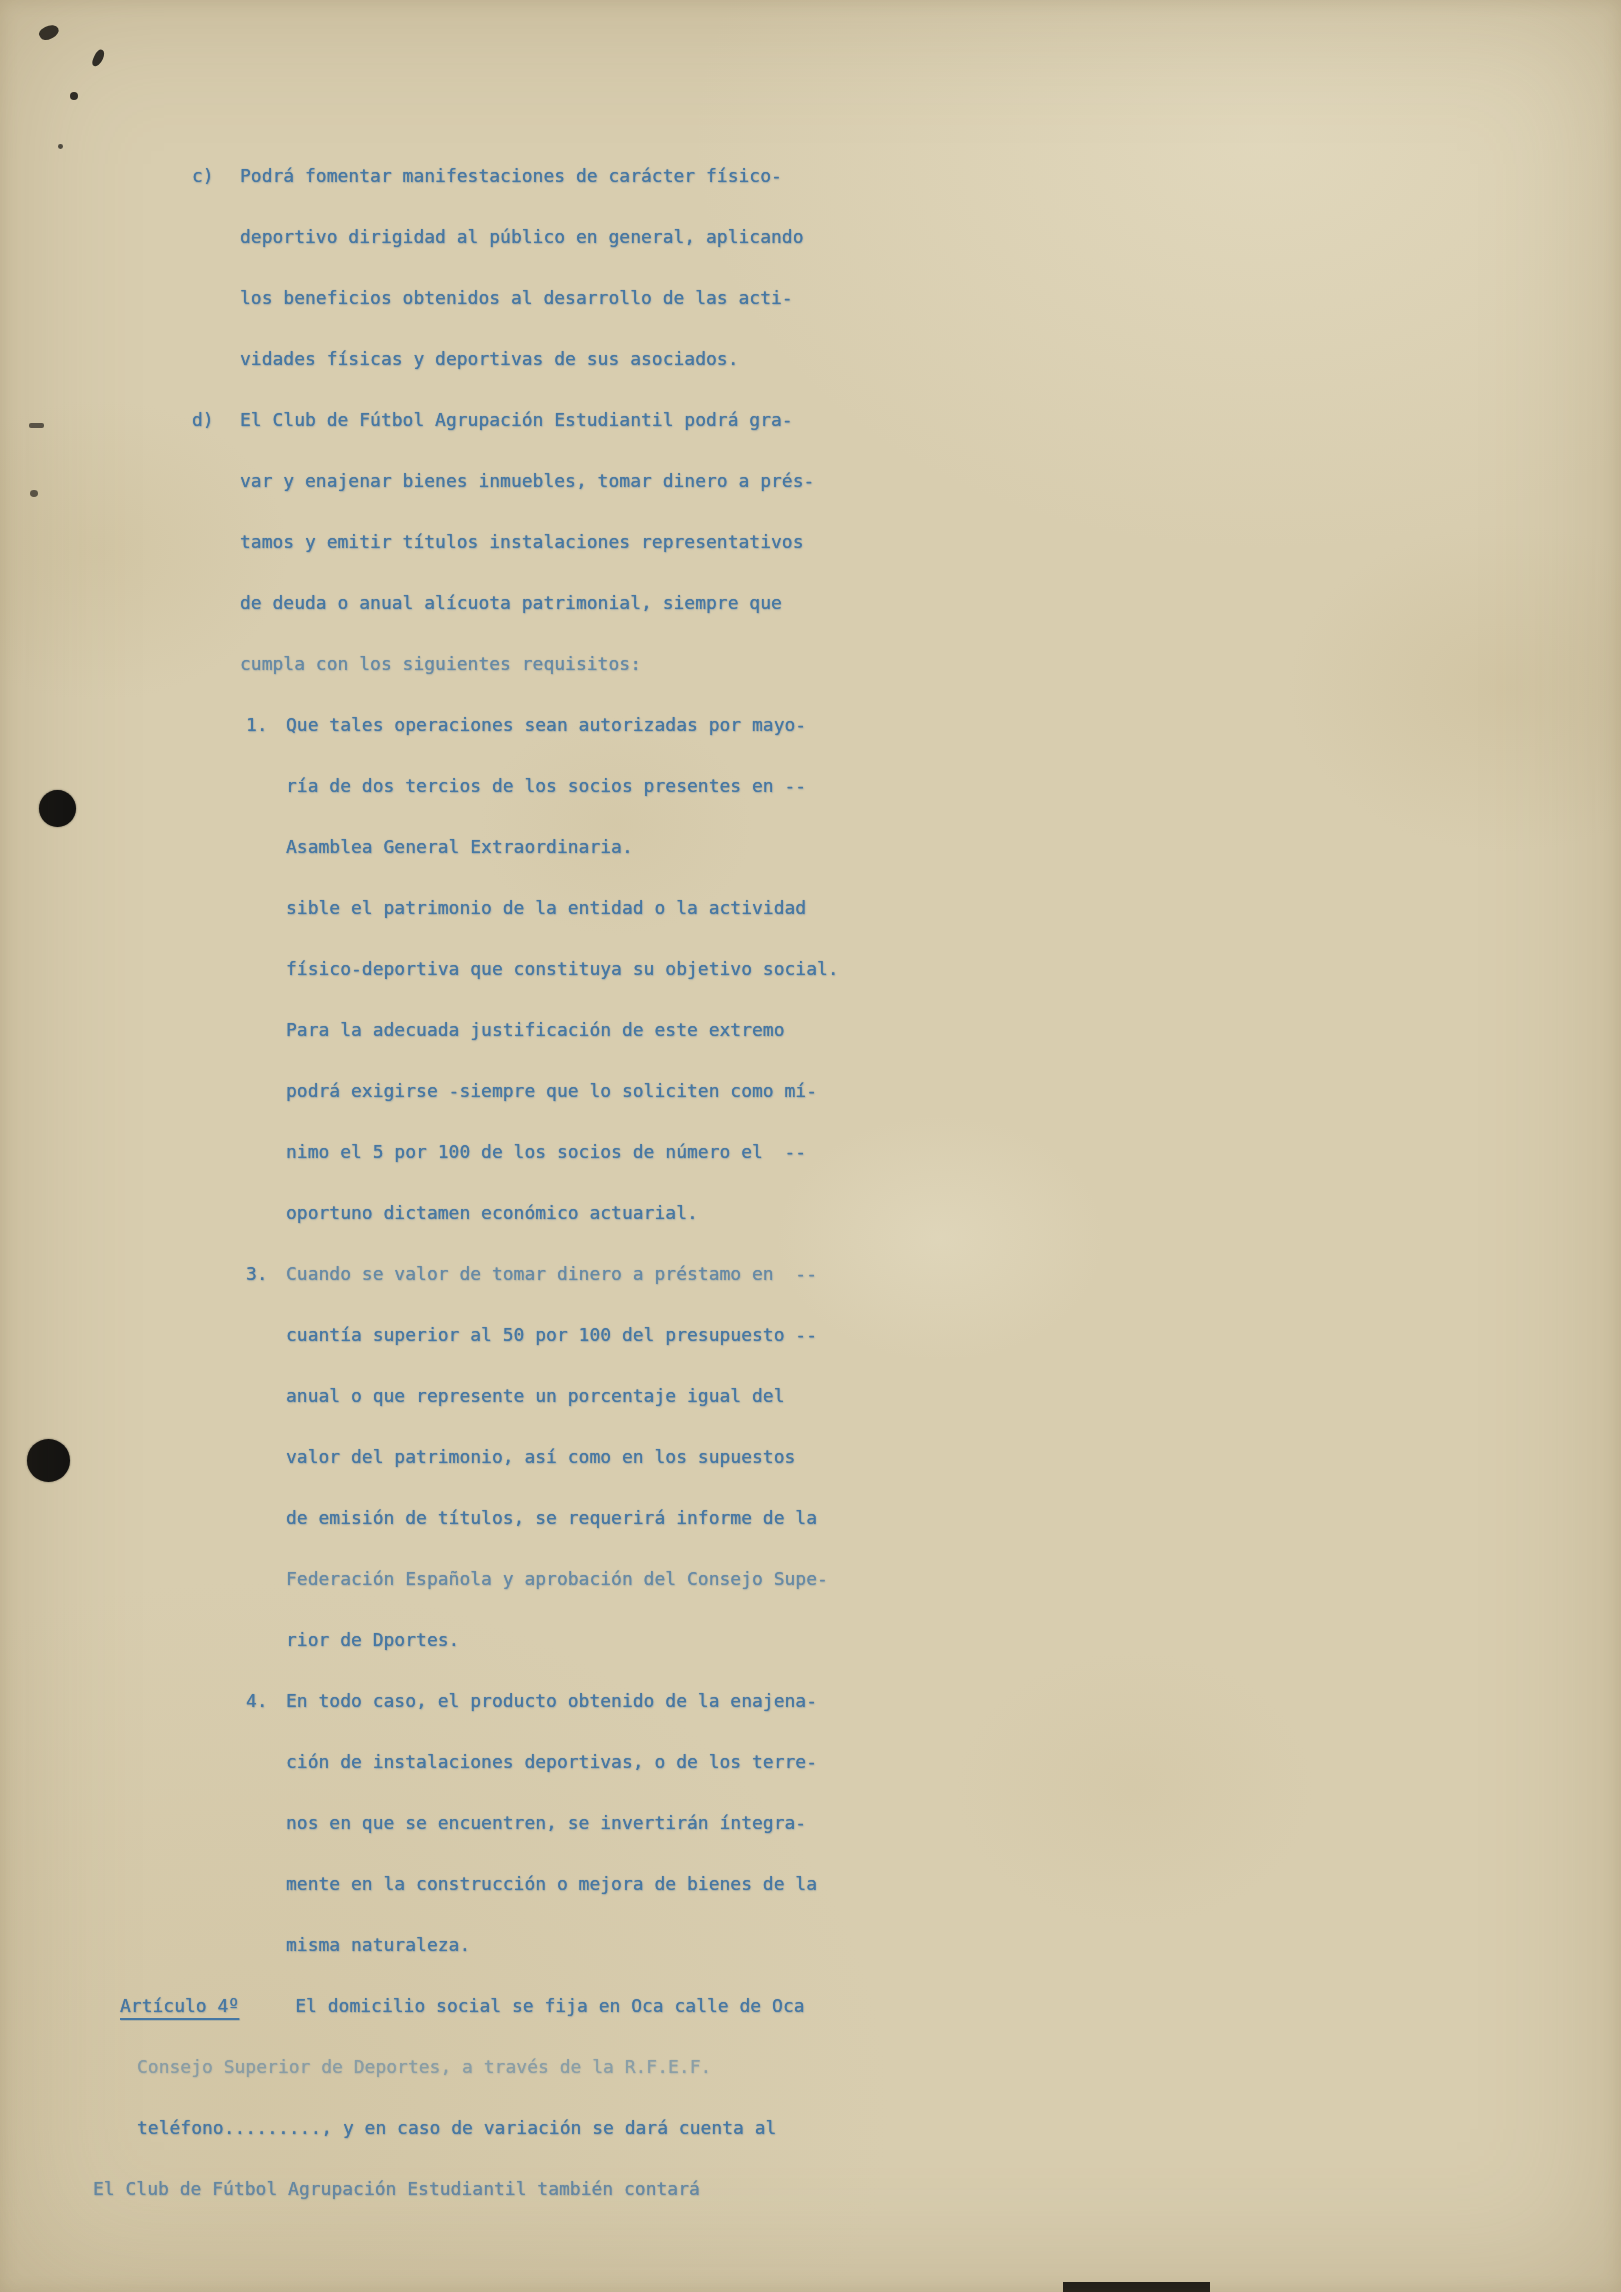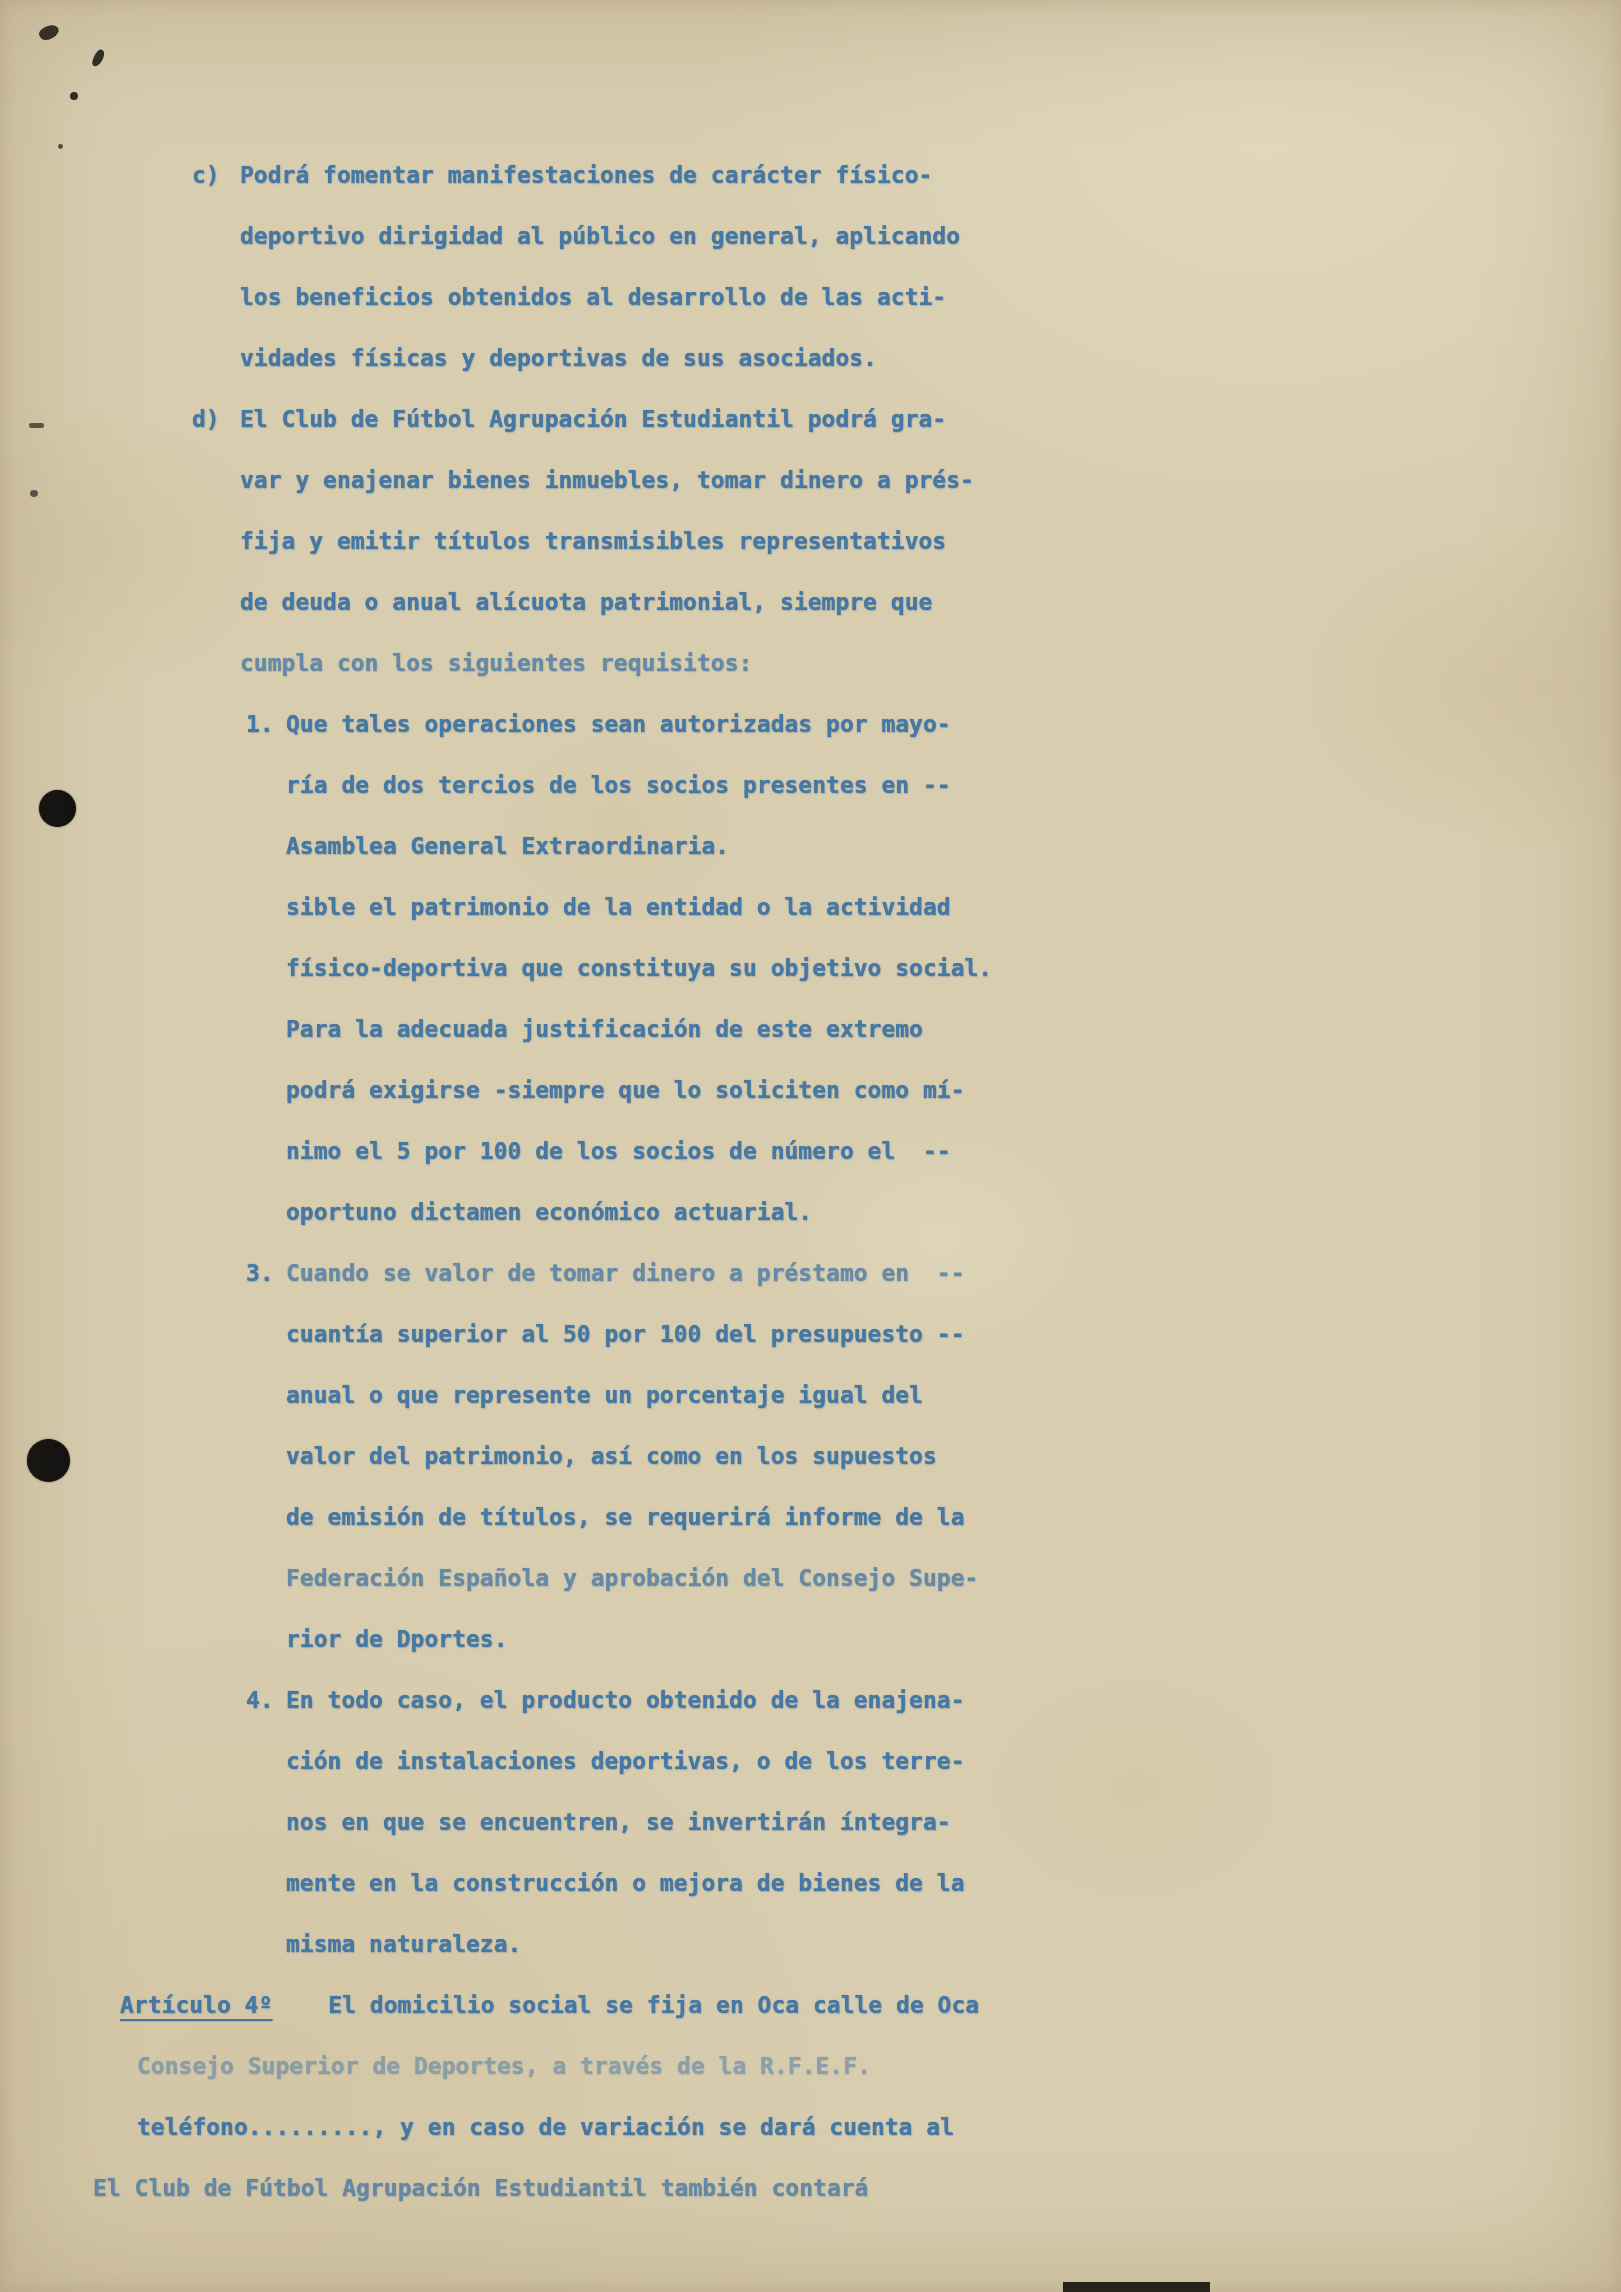--- a/index.html
+++ b/index.html
@@ -13,23 +13,22 @@
     background-color:#d8cdaf;
     background-image:
       radial-gradient(882px 637px at 78% 6%,  rgba(226,217,190,0.85), rgba(226,217,190,0) 65%),
       radial-gradient(1078px 882px at 15% 92%, rgba(205,191,156,0.50), rgba(205,191,156,0) 60%),
       radial-gradient(314px 235px at 93% 30%, rgba(199,184,146,0.40), rgba(199,184,146,0) 70%),
       radial-gradient(274px 216px at 6% 24%,  rgba(202,188,150,0.40), rgba(202,188,150,0) 70%),
       radial-gradient(235px 176px at 58% 54%, rgba(228,220,194,0.55), rgba(228,220,194,0) 70%),
       radial-gradient(196px 157px at 38% 36%, rgba(206,193,158,0.35), rgba(206,193,158,0) 70%),
       radial-gradient(255px 196px at 70% 78%, rgba(207,194,160,0.35), rgba(207,194,160,0) 70%);
     font-family:"DejaVu Sans Mono","Liberation Mono",monospace;
-    font-size:23px;
+    font-size:18px;
     color:#4678a4;
-    font-weight:bold;
   }
   .page::after {
     content:"";
     position:absolute; inset:0;
     box-shadow: inset 0 0 137px rgba(122,102,62,0.28), inset 0 0 17.6px rgba(122,102,62,0.18);
     pointer-events:none;
   }
   .content {
     position:absolute;
     left:0; top:145px;
@@ -84,21 +83,21 @@
 
   <div class="content">
 
     <div class="line"><span class="lab-letter">c)</span><span>Podrá fomentar manifestaciones de carácter físico-</span></div>
     <div class="line"><span class="cont-letter">deportivo dirigidad al público en general, aplicando</span></div>
     <div class="line"><span class="cont-letter">los beneficios obtenidos al desarrollo de las acti-</span></div>
     <div class="line"><span class="cont-letter">vidades físicas y deportivas de sus asociados.</span></div>
 
     <div class="line"><span class="lab-letter">d)</span><span>El Club de Fútbol Agrupación Estudiantil podrá gra-</span></div>
     <div class="line"><span class="cont-letter">var y enajenar bienes inmuebles, tomar dinero a prés-</span></div>
-    <div class="line"><span class="cont-letter">fija y emitir títulos transmisibles representativos</span></div>
+    <div class="line"><span class="cont-letter">tamos y emitir títulos instalaciones representativos</span></div>
     <div class="line"><span class="cont-letter">de deuda o anual alícuota patrimonial, siempre que</span></div>
     <div class="line"><span class="cont-letter dim">cumpla con los siguientes requisitos:</span></div>
 
     <div class="line"><span class="lab-num">1.</span><span>Que tales operaciones sean autorizadas por mayo-</span></div>
     <div class="line"><span class="cont-num">ría de dos tercios de los socios presentes en --</span></div>
     <div class="line"><span class="cont-num">Asamblea General Extraordinaria.</span></div>
 
     <div class="line"><span class="cont-num">sible el patrimonio de la entidad o la actividad</span></div>
     <div class="line"><span class="cont-num">físico-deportiva que constituya su objetivo social.</span></div>
     <div class="line"><span class="cont-num">Para la adecuada justificación de este extremo</span></div>

